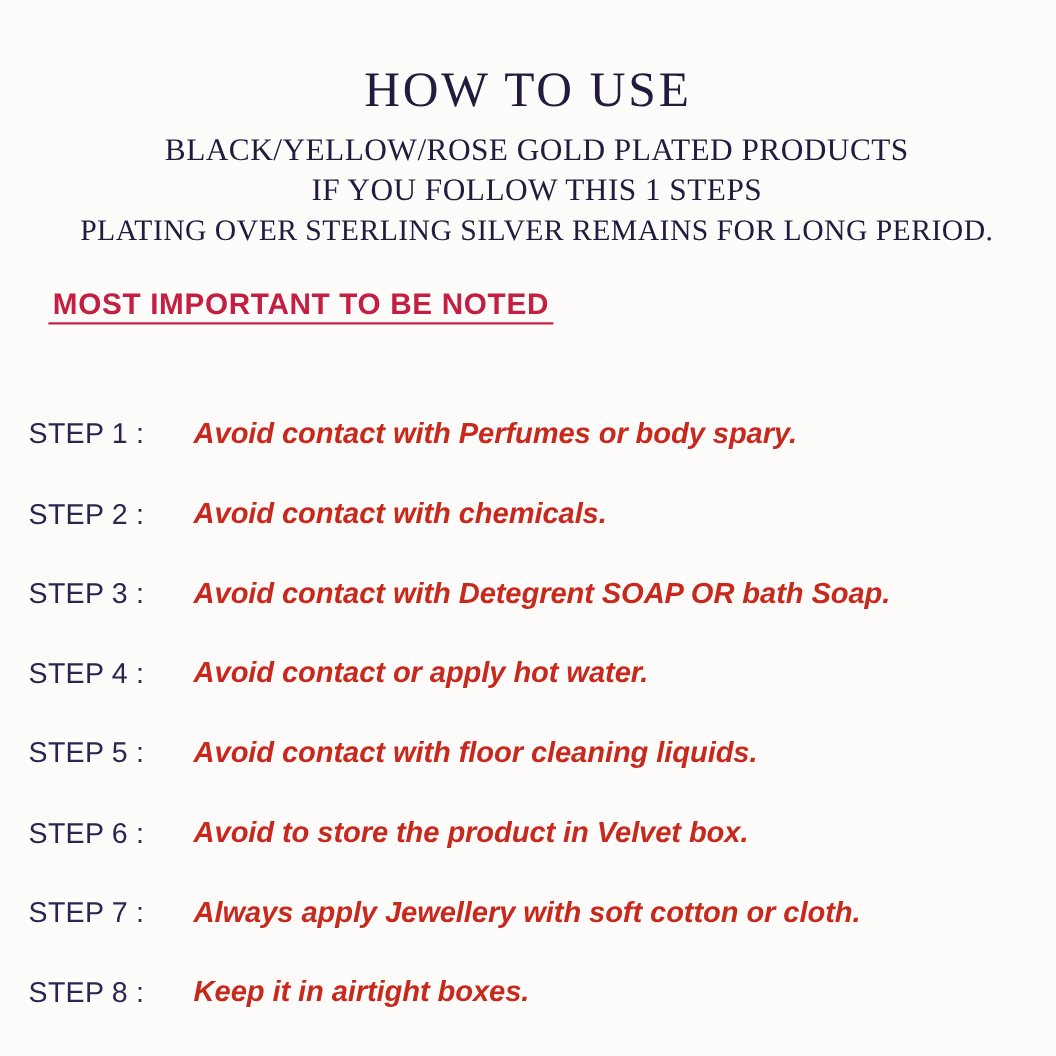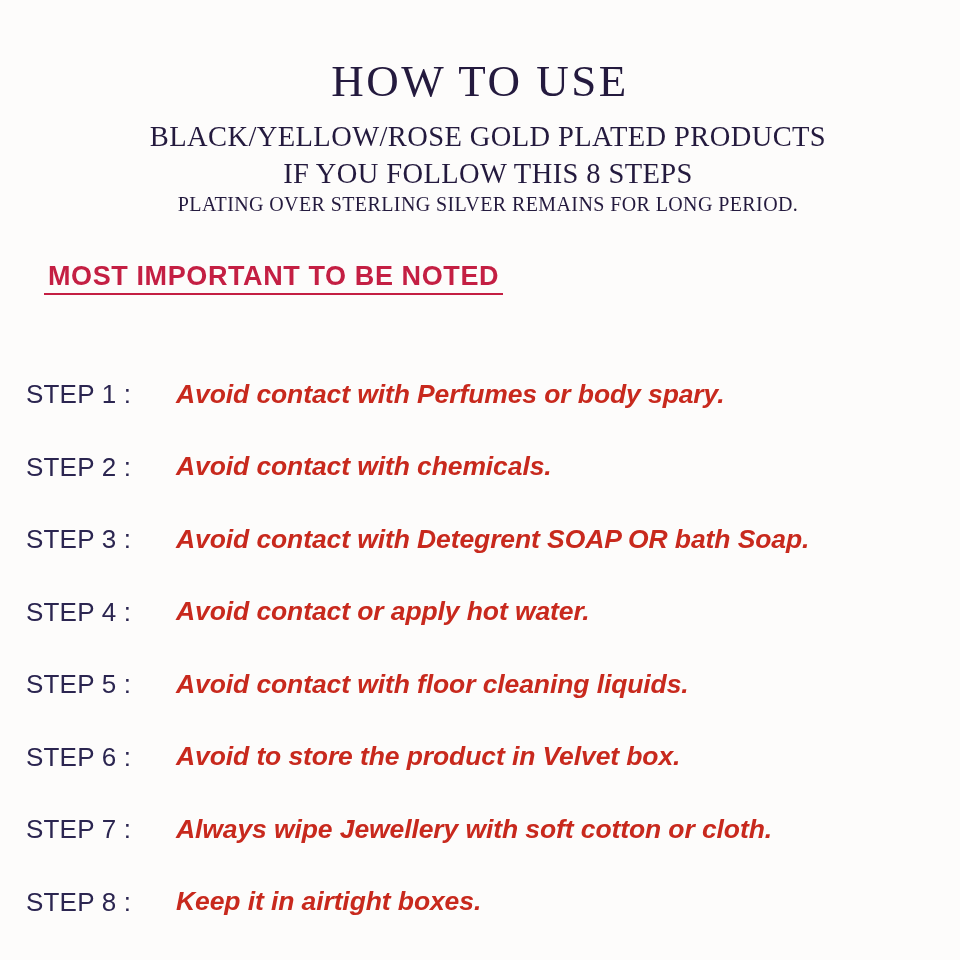--- a/index.html
+++ b/index.html
@@ -53,21 +53,21 @@
 
   .subtitle-line-1 {
     font-size: 28.5px;
     white-space: nowrap;
   }
   .subtitle-line-2 {
     font-size: 28.5px;
     white-space: nowrap;
   }
   .subtitle-line-3 {
-    font-size: 20px;
+    font-size: 27px;
     white-space: nowrap;
   }
 
   
   .notice-wrap {
     position: absolute;
     top: 262px;
     left: 44px;
   }
 
@@ -126,21 +126,21 @@
 </style>
 </head>
 <body>
 
 <div id="poster">
 
   <div class="header-block">
     <div class="main-title">HOW TO USE</div>
     <div class="subtitle-lines">
       <div class="subtitle-line-1">BLACK/YELLOW/ROSE GOLD PLATED PRODUCTS</div>
-      <div class="subtitle-line-2">IF YOU FOLLOW THIS 8 STEPS</div>
+      <div class="subtitle-line-2">IF YOU FOLLOW THIS 1 STEPS</div>
       <div class="subtitle-line-3">PLATING OVER STERLING SILVER REMAINS FOR LONG PERIOD.</div>
     </div>
   </div>
 
   <div class="notice-wrap">
     <div class="notice-heading">MOST IMPORTANT TO BE NOTED</div>
   </div>
 
   <div class="steps">
 
@@ -169,21 +169,21 @@
       <div class="step-text">Avoid contact with floor cleaning liquids.</div>
     </div>
 
     <div class="step-row">
       <div class="step-label">STEP 6 :</div>
       <div class="step-text">Avoid to store the product in Velvet box.</div>
     </div>
 
     <div class="step-row">
       <div class="step-label">STEP 7 :</div>
-      <div class="step-text">Always wipe Jewellery with soft cotton or cloth.</div>
+      <div class="step-text">Always apply Jewellery with soft cotton or cloth.</div>
     </div>
 
     <div class="step-row">
       <div class="step-label">STEP 8 :</div>
       <div class="step-text">Keep it in airtight boxes.</div>
     </div>
 
   </div>
 
 </div>

